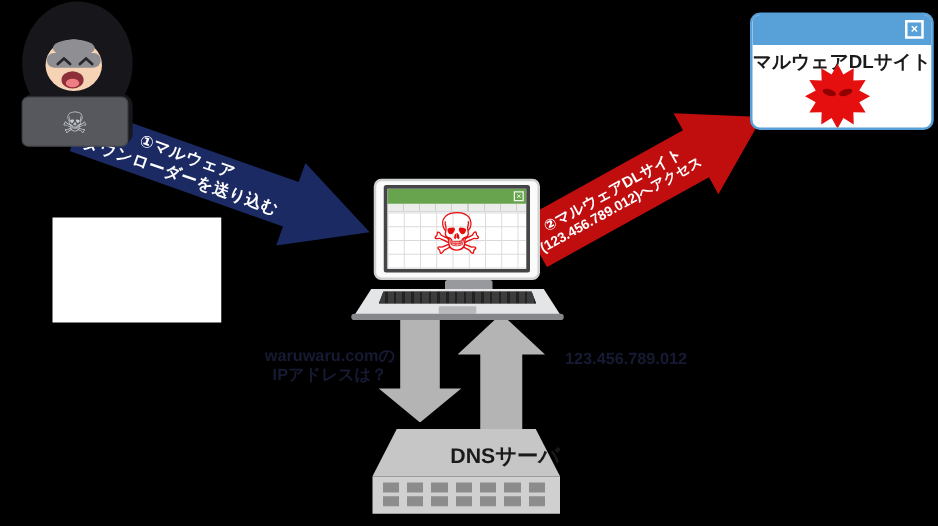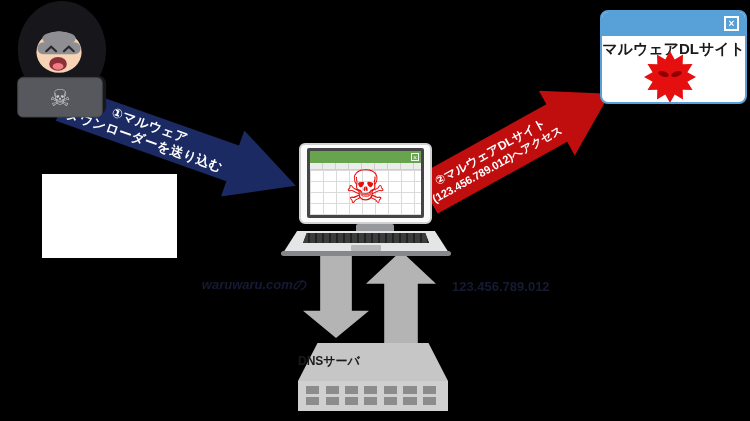--- a/index.html
+++ b/index.html
@@ -28,22 +28,22 @@
   .arrow-access .arrow-label{font-size:12px;line-height:14.5px;}
   .arrow-access .arrow-label .l2{font-size:11px;}
 
   .arrow-down{
     left:303px;top:247px;width:66px;height:91px;background:var(--gray-arrow,#b4b4b4);
     clip-path:polygon(26% 0,74% 0,74% 70%,100% 70%,50% 100%,0 70%,26% 70%);z-index:2;}
   .arrow-up{
     left:366px;top:251px;width:70px;height:99px;background:var(--gray-arrow,#b4b4b4);
     clip-path:polygon(50% 0,100% 33%,74% 33%,74% 100%,26% 100%,26% 33%,0 33%);z-index:2;}
 
-  .dns-query-text{left:184px;top:277px;width:140px;text-align:center;
-    color:var(--dns-text,#161a33);font-size:13px;font-weight:bold;line-height:15px;z-index:2;font-style:italic;}
+  .dns-query-text{left:194px;top:277px;width:140px;text-align:center;
+    color:var(--dns-text,#161a33);font-size:13px;font-weight:bold;line-height:15px;z-index:2;}
   .dns-response-text{left:424px;top:279px;width:120px;
     color:var(--dns-text,#161a33);font-size:13px;font-weight:bold;z-index:2;margin-left:28px;}
 
   
   .blank-panel{left:42px;top:174px;width:135px;height:84px;background:#fff;z-index:1;}
 
   
   .lp{z-index:3;}
   .lp-hinge{left:356px;top:224px;width:38px;height:10px;background:#97999c;border-radius:2px;}
   .lp-bezel{left:299px;top:143px;width:133px;height:81px;background:#fbfbfb;
@@ -84,22 +84,22 @@
     letter-spacing:0;}
   .site-star{position:absolute;left:41px;top:38px;}
 
   
   .srv{z-index:3;}
   .srv-top{left:298px;top:343px;width:150px;height:38px;background:#c6c6c6;
     clip-path:polygon(13% 0,87% 0,100% 100%,0 100%);}
   .srv-front{left:298px;top:381px;width:150px;height:30px;background:#d0d0d0;}
   .srv-slots{position:absolute;left:8px;width:134px;height:8px;
     background:repeating-linear-gradient(90deg,#8c8c8c 0 13px,transparent 13px 19.5px);}
-  .srv-label{left:298px;top:353px;width:150px;text-align:left;
-    font-size:12px;font-weight:bold;color:#1a1a1a;z-index:4;}
+  .srv-label{left:298px;top:353px;width:150px;text-align:right;
+    font-size:17px;font-weight:bold;color:#1a1a1a;z-index:4;}
 
   .hacker{left:6px;top:0;width:108px;height:122px;z-index:4;}
 </style>
 </head>
 <body>
 
 <div id="canvas">
 
   <svg class="abs hacker" viewBox="0 0 110 122">
     <ellipse cx="57" cy="50" rx="45" ry="50" fill="#17171b"></ellipse>
@@ -129,20 +129,21 @@
       <div>②マルウェアDLサイト</div>
       <div class="l2">(123.456.789.012)へアクセス</div>
     </div>
   </div>
 
   <div class="abs arrow-down"></div>
   <div class="abs arrow-up"></div>
 
   <div class="abs dns-query-text">
     <div>waruwaru.comの</div>
+    <div>IPアドレスは？</div>
   </div>
   <div class="abs dns-response-text">123.456.789.012</div>
 
   <div class="abs lp lp-hinge"></div>
   <div class="abs lp lp-bezel"></div>
   <div class="abs lp lp-frame"></div>
   <div class="abs lp lp-screen">
     <div class="xl-bar">
       <div class="xl-close">×</div>
     </div>

